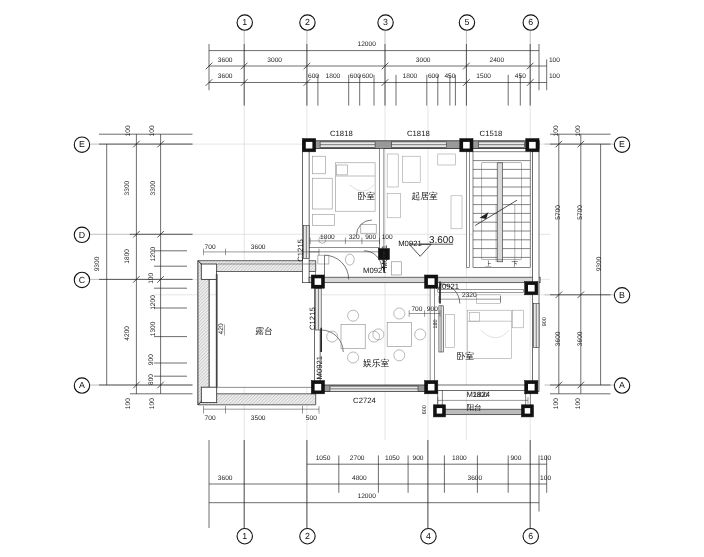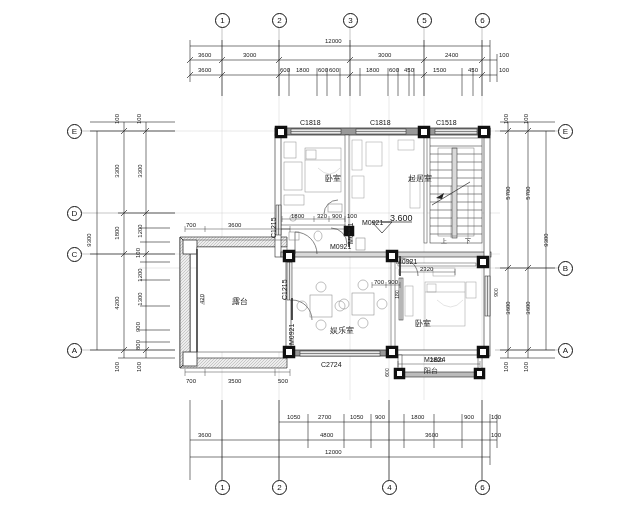--- a/index.html
+++ b/index.html
@@ -495,21 +495,21 @@
   <div class="dimv" style="left:501px;top:305px;">3600</div>
   <div class="dimv" style="left:521px;top:190px;">5700</div>
   <div class="dimv" style="left:521px;top:305px;">3600</div>
   <div class="dimv" style="left:539px;top:237px;">9300</div>
   <div class="dimv" style="left:501px;top:116px;">100</div>
   <div class="dimv" style="left:521px;top:116px;">100</div>
   <div class="dimv" style="left:501px;top:364px;">100</div>
   <div class="dimv" style="left:521px;top:364px;">100</div>
 
   <div class="rmname" style="left:325px;top:173px;">卧室</div>
-  <div class="rmname" style="left:408px;top:173px;">起居室</div>
+  <div class="rmname" style="left:374px;top:173px;">起居室</div>
   <div class="rmname" style="left:232px;top:296px;">露台</div>
   <div class="rmname" style="left:330px;top:325px;font-family:Liberation Mono, monospace;">娱乐室</div>
   <div class="rmname" style="left:415px;top:318px;">卧室</div>
   <div class="rmname" style="left:424px;top:366px;font-size:7px;">阳台</div>
 
   <div class="tag" style="left:300px;top:119px;">C1818</div>
   <div class="tag" style="left:370px;top:119px;">C1818</div>
   <div class="tag" style="left:436px;top:119px;">C1518</div>
   <div class="tagv" style="left:270px;top:238px;">C1215</div>
   <div class="tagv" style="left:281px;top:300px;">C1215</div>

